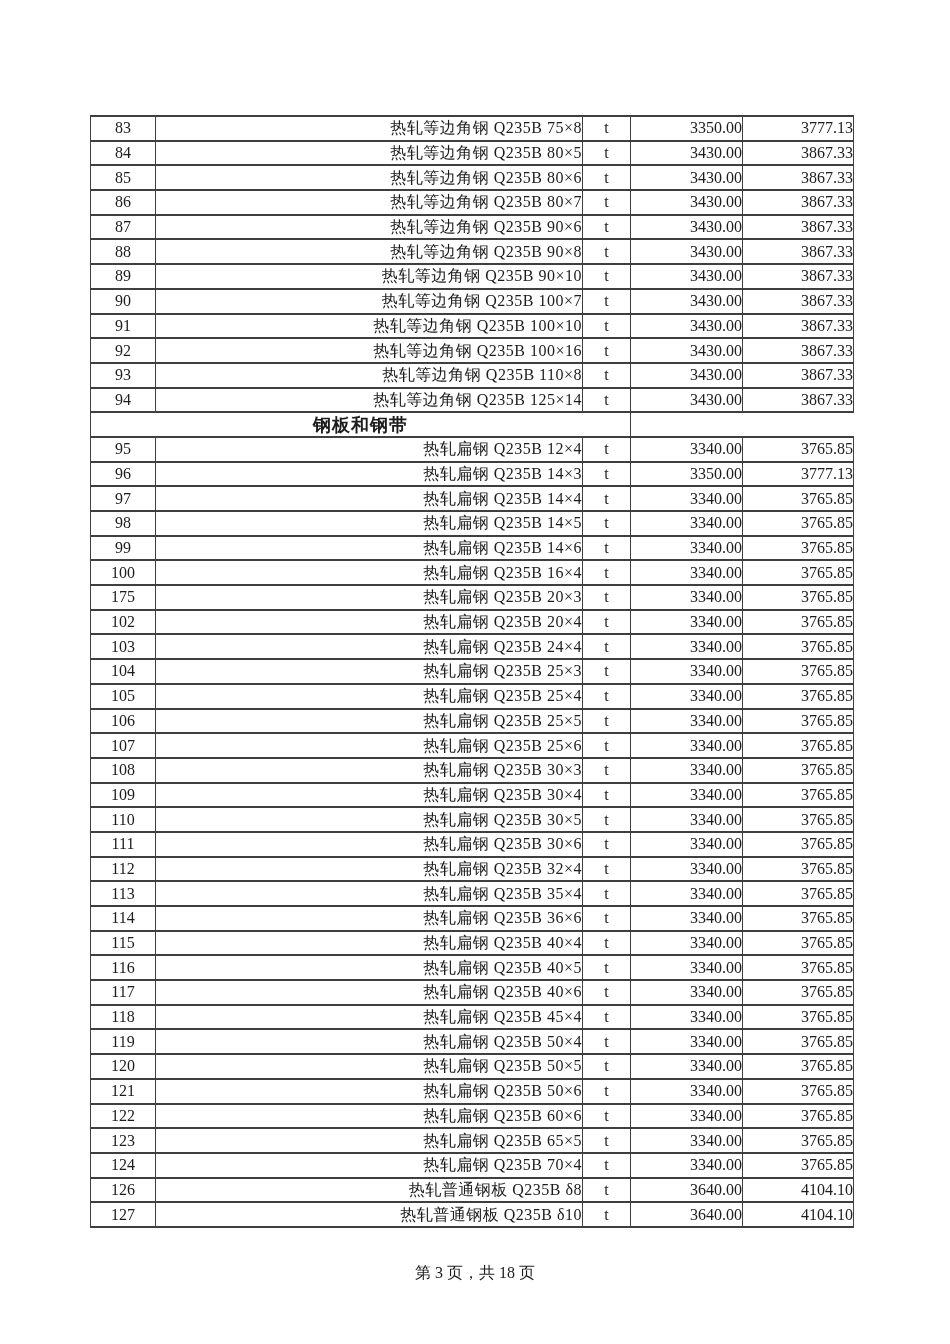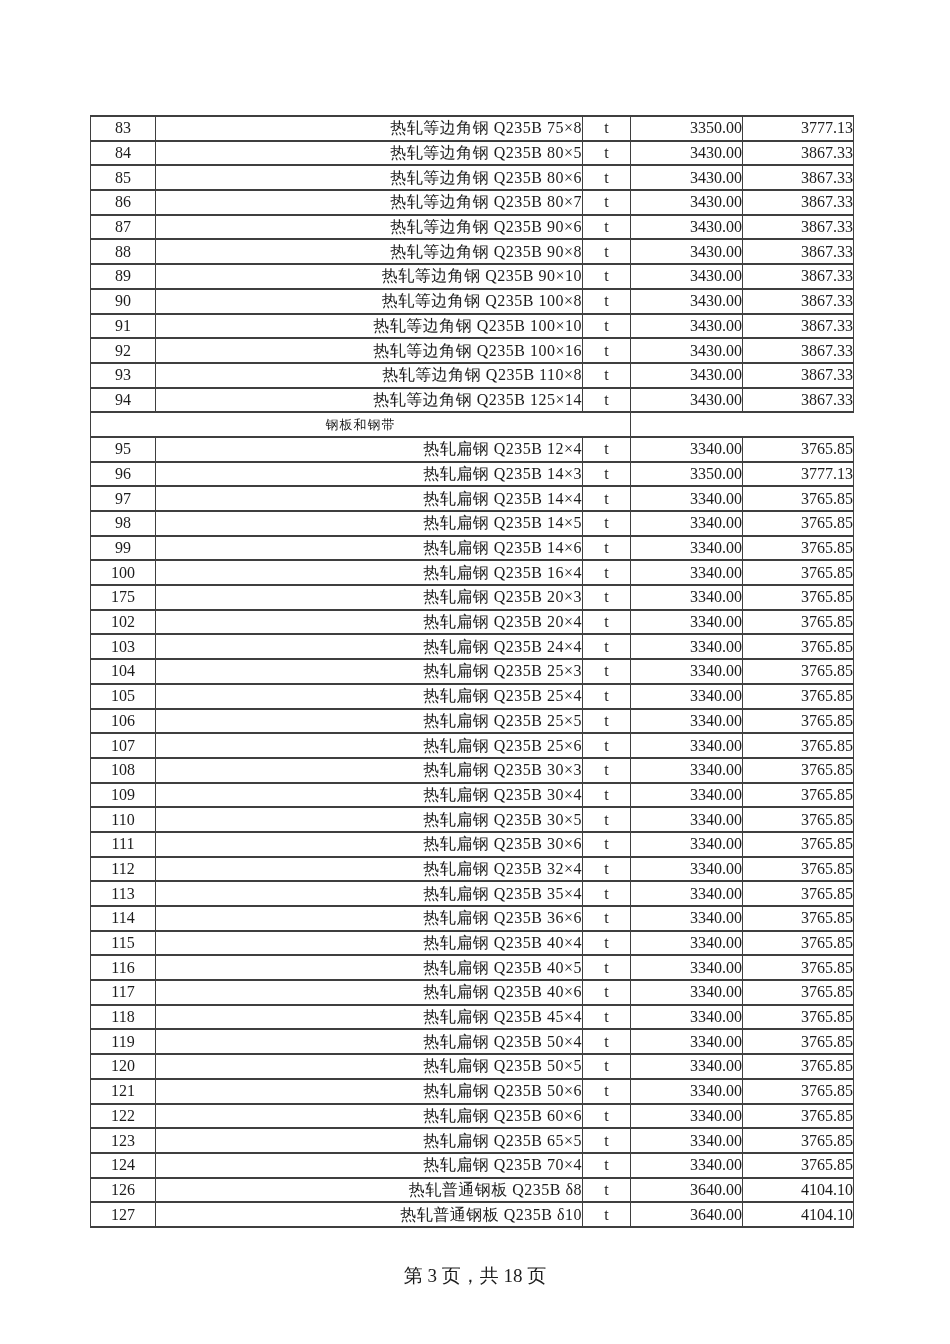--- a/index.html
+++ b/index.html
@@ -38,34 +38,34 @@
     height: 22.7px; 
     white-space: nowrap;
     overflow: hidden;
   }
   td.c-no   { text-align: center; }
   td.c-name { text-align: right; padding-left: 6px; letter-spacing: 0.5px; }
   td.c-unit { text-align: center; font-size: 15px; }
   td.c-p1, td.c-p2 { text-align: right; padding-right: 8px; }
   tr.section td.sec-title {
     text-align: center;
-    font-weight: normal;
-    font-size: 13px;
+    font-weight: bold;
+    font-size: 18px;
     letter-spacing: 1px;
   }
   tr.section td.sec-rest {
     border-right: none;
   }
   .footer {
     position: absolute;
     left: 0;
     top: 1263px;
     width: 950px;
     text-align: center;
-    font-size: 19px;
+    font-size: 16px;
     color: #1c1c1c;
   }
 </style>
 </head>
 <body>
 
 <div class="page">
   <table class="price-table">
     <colgroup>
       <col style="width:65px">
@@ -126,21 +126,21 @@
   <tr>
     <td class="c-no">89</td>
     <td class="c-name">热轧等边角钢  Q235B 90×10</td>
     <td class="c-unit">t</td>
     <td class="c-p1">3430.00</td>
     <td class="c-p2">3867.33</td>
   </tr>
 
   <tr>
     <td class="c-no">90</td>
-    <td class="c-name">热轧等边角钢  Q235B 100×8</td>
+    <td class="c-name">热轧等边角钢  Q235B 100×7</td>
     <td class="c-unit">t</td>
     <td class="c-p1">3430.00</td>
     <td class="c-p2">3867.33</td>
   </tr>
 
   <tr>
     <td class="c-no">91</td>
     <td class="c-name">热轧等边角钢  Q235B 100×10</td>
     <td class="c-unit">t</td>
     <td class="c-p1">3430.00</td>

